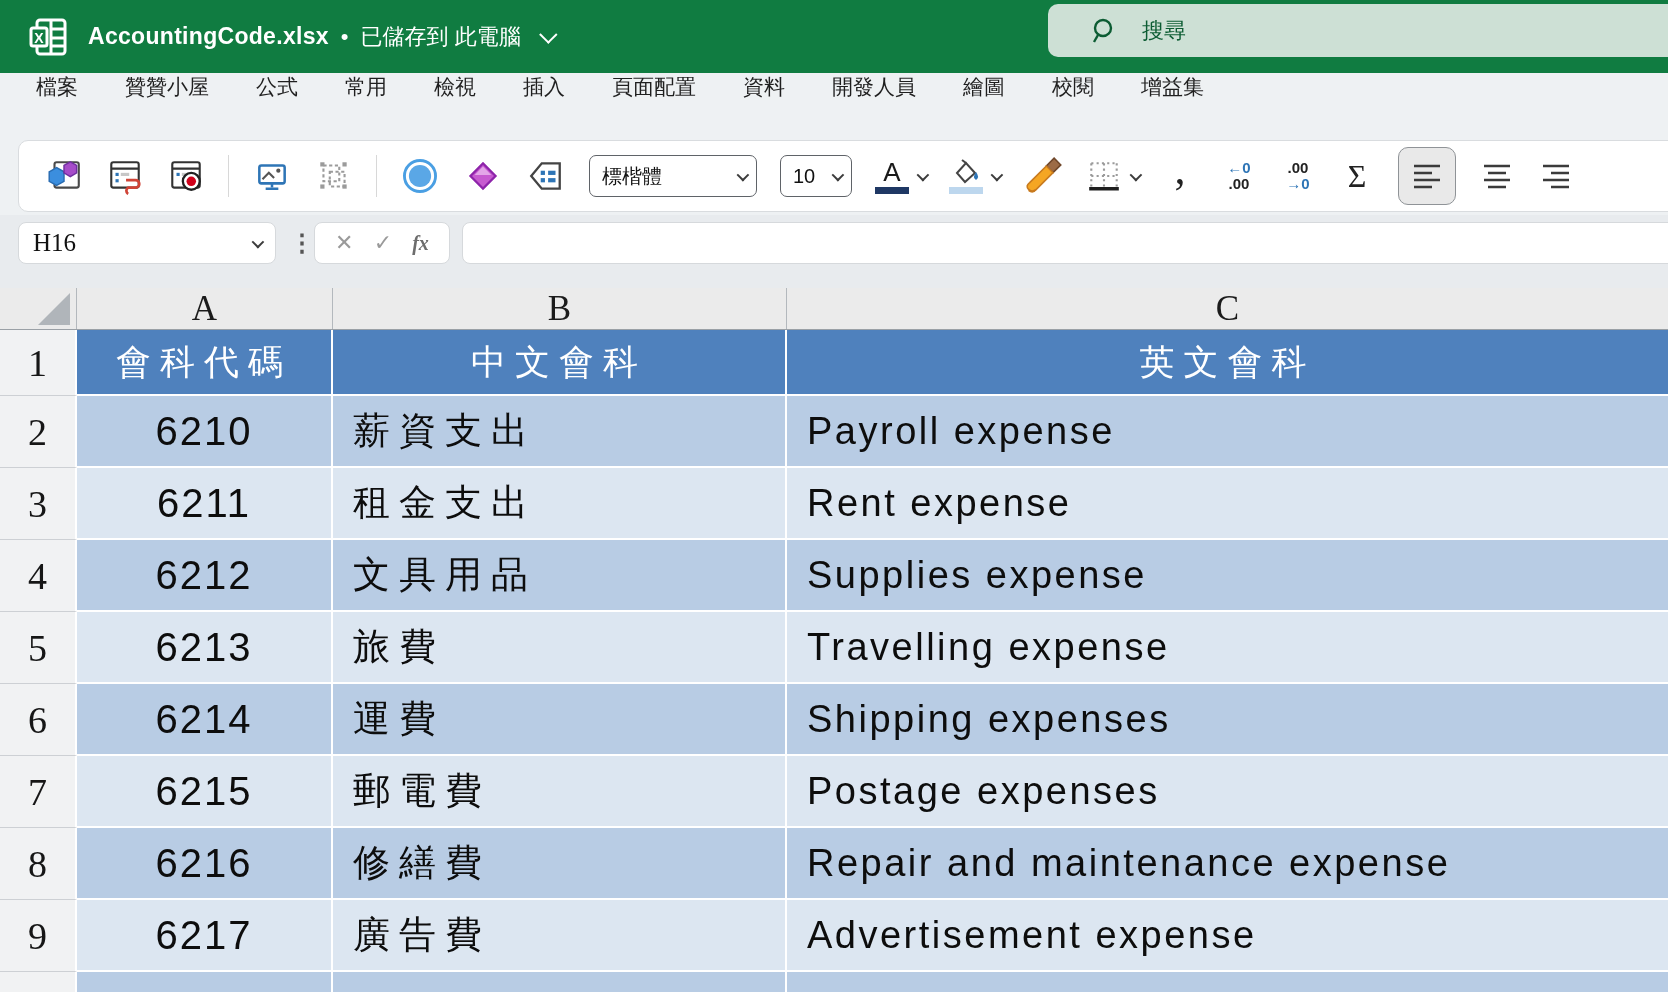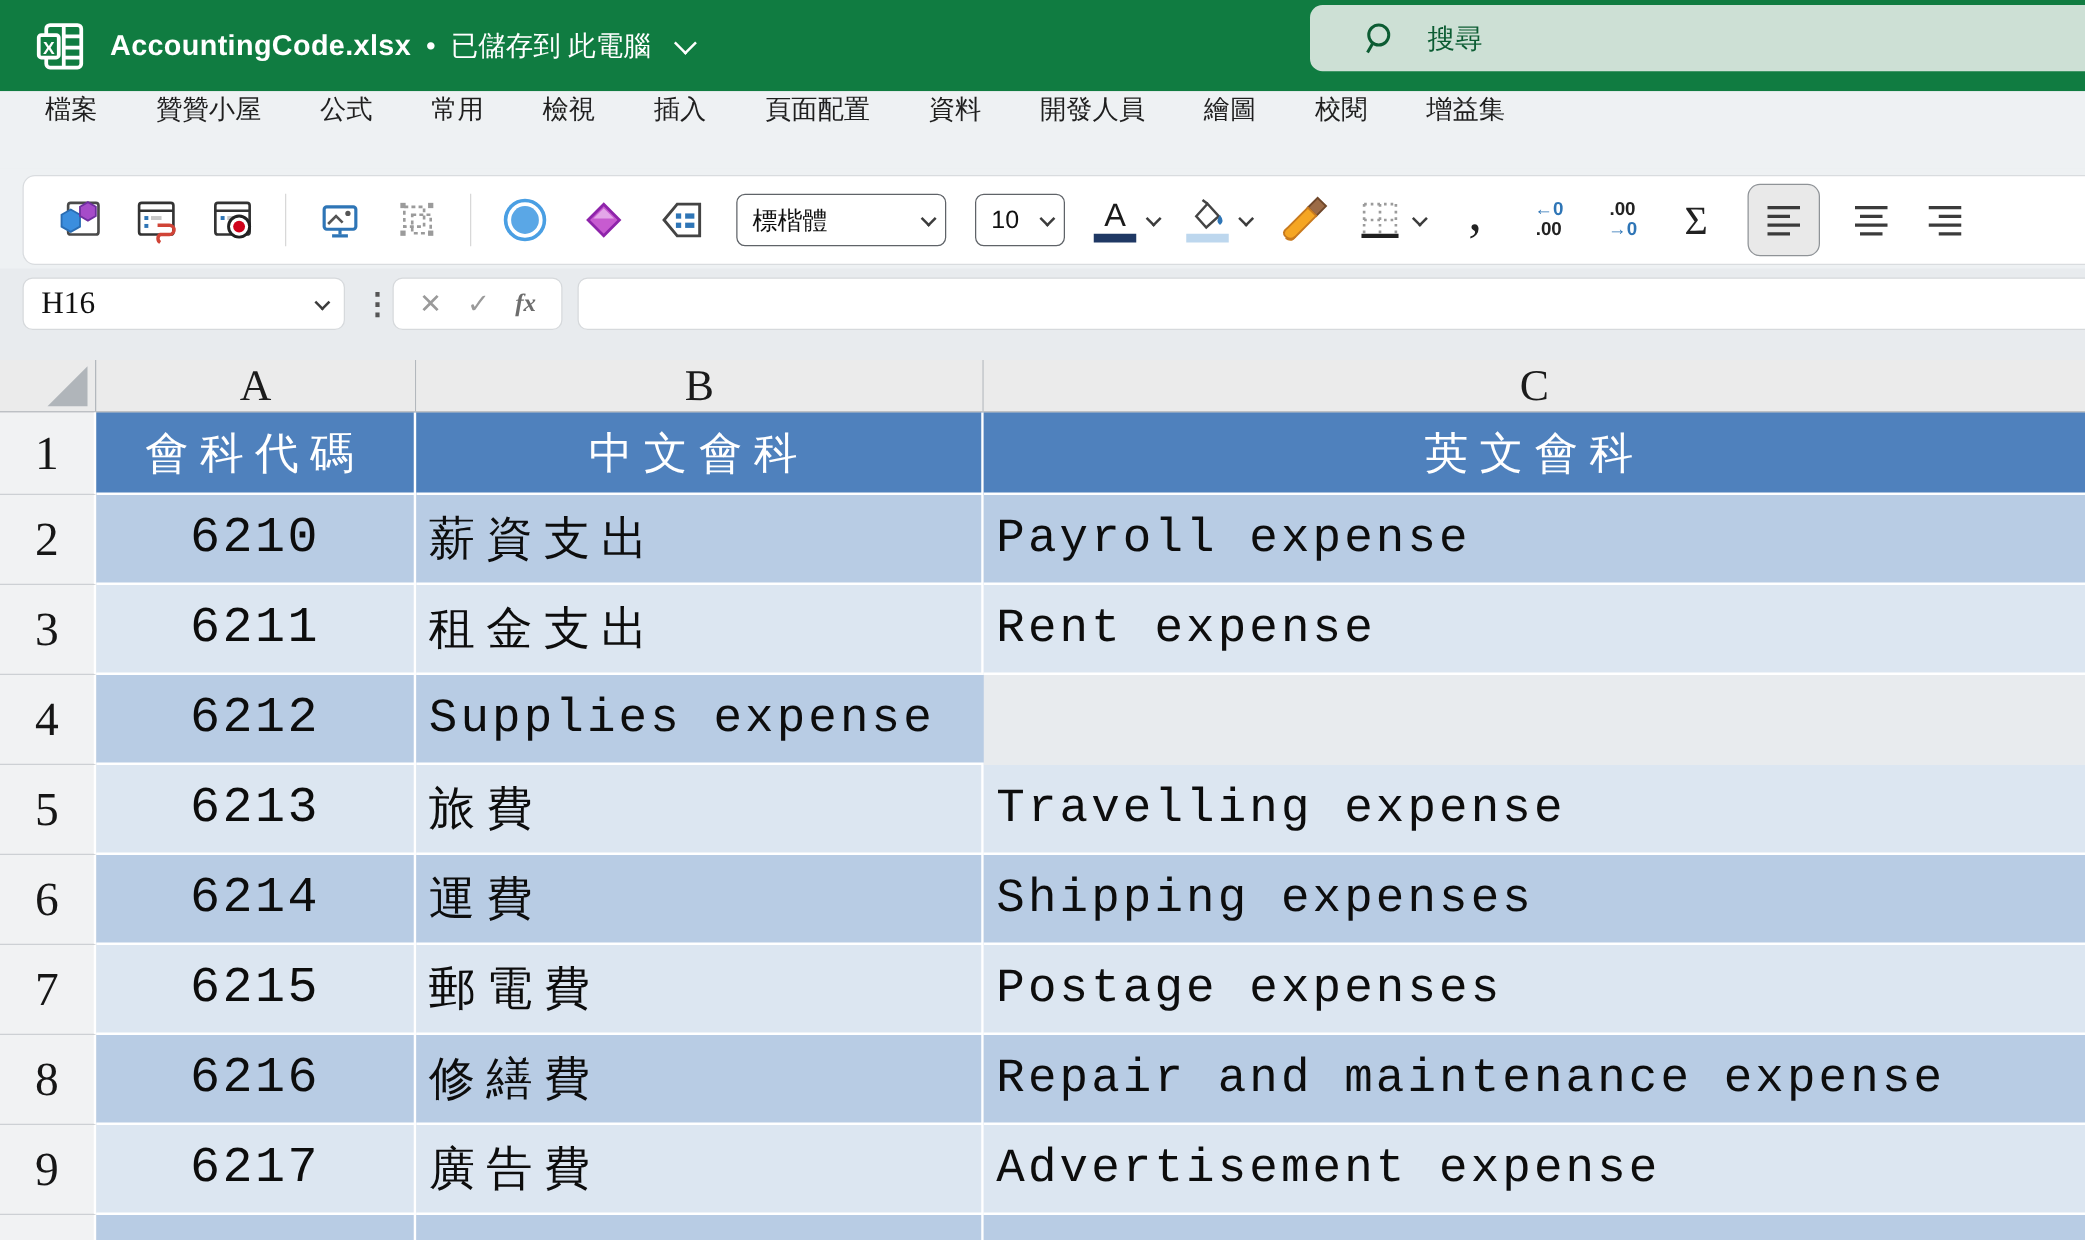--- a/index.html
+++ b/index.html
@@ -97,24 +97,24 @@
     display:flex; align-items:center; justify-content:center; border-right:1px solid #b3b8bd;
     font-family:"Liberation Serif", serif; font-size:35px; color:#1b1b1b; background:#ebebeb;
   }
   .colhead-cell:last-child { border-right:none; }
   .rn {
     background:#f1f2f3; border-bottom:1px solid #cdd0d4; border-right:2px solid #ffffff;
     display:flex; align-items:center; justify-content:center;
     font-family:"Liberation Serif", serif; font-size:38px; color:#161616;
   }
   .cell { border-right:2px solid #ffffff; border-bottom:2px solid #ffffff; display:flex; align-items:center;
-    font-family:Liberation Mono, monospace; color:#0d0d0d; overflow:hidden; white-space:nowrap; }
+    font-family:Liberation Sans, sans-serif; color:#0d0d0d; overflow:hidden; white-space:nowrap; }
   .cell.last { border-right:none; }
   .cell.center { justify-content:center; }
-  .cell.left { padding-left:10px; }
+  .cell.left { padding-left:20px; }
 
   .header-row { height:66px; }
   .header-row .cell { background:#4F81BD; color:#ffffff; font-size:35px; letter-spacing:9px; justify-content:center; }
   .sheet-row { height:72px; }
   .band-dark .cell { background:#B8CCE4; }
   .band-light .cell { background:#DCE6F1; }
   .cell.num { font-size:40px; letter-spacing:2px; }
   .cell.zh { font-size:37px; letter-spacing:9px; }
   .cell.en { font-size:38px; letter-spacing:2.5px; }
   .partial-row { height:20px; }
@@ -407,20 +407,21 @@
         </div>
         <div class="sheet-row grid4 band-light">
           <div class="rn">3</div>
           <div class="cell center num">6211</div>
           <div class="cell left zh">租金支出</div>
           <div class="cell left en last">Rent expense</div>
         </div>
         <div class="sheet-row grid4 band-dark">
           <div class="rn">4</div>
           <div class="cell center num">6212</div>
+          <div class="cell left zh">文具用品</div>
           <div class="cell left en last">Supplies expense</div>
         </div>
         <div class="sheet-row grid4 band-light">
           <div class="rn">5</div>
           <div class="cell center num">6213</div>
           <div class="cell left zh">旅費</div>
           <div class="cell left en last">Travelling expense</div>
         </div>
         <div class="sheet-row grid4 band-dark">
           <div class="rn">6</div>

